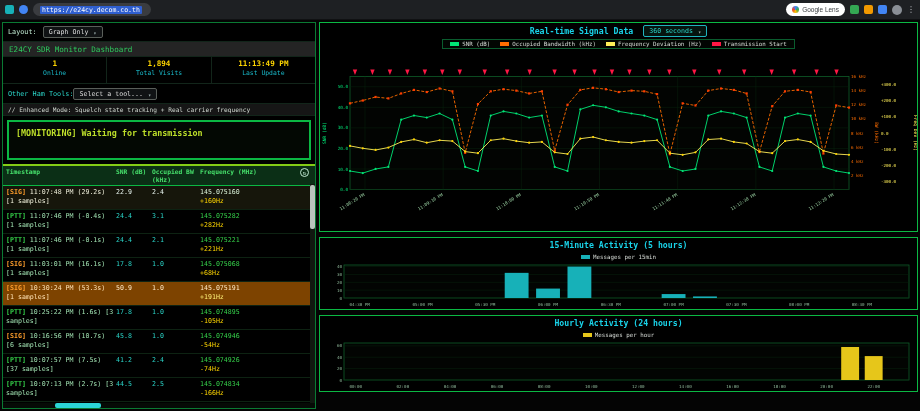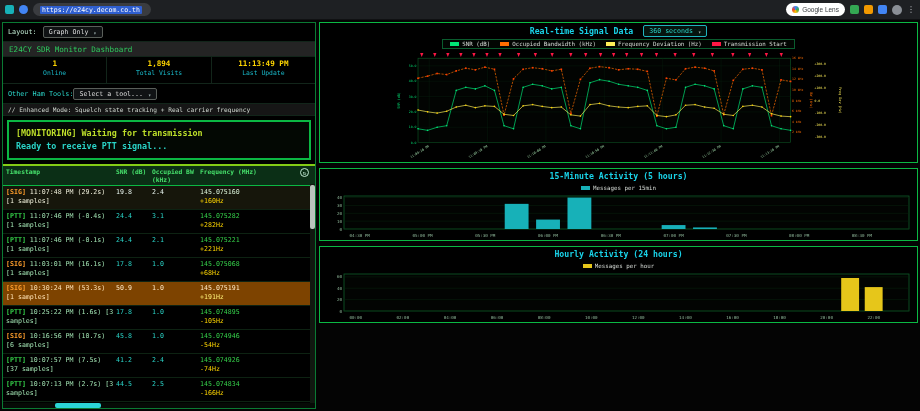--- a/index.html
+++ b/index.html
@@ -68,21 +68,21 @@
   .trow.selected .c.snr,.trow.selected .c.bw{color:#ffe9c4}
   .trow.selected .freq{color:#ffe9c4}
   .trow.selected .off{color:#fff176}
   .vscroll{position:absolute;right:0;top:18px;width:5px;bottom:0;background:#101810}
   .vthumb{position:absolute;top:1px;right:0;width:5px;height:44px;background:#b9c4bd;border-radius:2px}
   .hscroll{position:absolute;left:0;right:0;bottom:0;height:5px;background:#060a06}
   .hthumb{position:absolute;left:52px;bottom:0;width:46px;height:5px;background:#2bd6d6;border-radius:2px}
 
   
   .panel{border:1px solid #0bb843;background:#000;display:flex;flex-direction:column;overflow:hidden}
-  .panel1{height:141px}.panel2{height:73px}.panel3{height:77px}
+  .panel1{height:210px}.panel2{height:73px}.panel3{height:77px}
   .panel-header{position:relative;display:flex;align-items:center;justify-content:center;gap:10px;padding:2px 0;min-height:14px}
   .panel-title{color:#19d2e8;font-size:8.2px;font-weight:bold}
   .select.range{border-color:#1fb3bd;color:#2ad4c8;background:#06140f}
   .legend-row{display:flex;justify-content:center;padding:0 0 1px 0;min-height:10px}
   .legend-inner{display:inline-flex;align-items:center;gap:10px;border:1px solid #0a5c2e;padding:1px 7px;background:#020502}
   .legend-inner.noborder{border:none;background:none}
   .lg-item{display:inline-flex;align-items:center;gap:3px;color:#d8ddd8;font-size:5.8px;white-space:nowrap}
   .lg-box{display:inline-block;width:9px;height:4px;flex:0 0 auto}
   svg.chart{display:block;width:100%;flex:1}
 </style>
@@ -143,35 +143,34 @@
         <div class="select">
           <span>Select a tool...</span>
           <span class="caret">▾</span>
         </div>
       </div>
 
       <div class="mode-note">// Enhanced Mode: Squelch state tracking + Real carrier frequency</div>
 
       <div class="monitor-box">
         <div class="monitor-l1">[MONITORING] Waiting for transmission</div>
-        <div class="monitor-l2">Ready to receive PTT signal...</div>
       </div>
 
       <div class="sig-table">
         <div class="thead">
           <div class="th">Timestamp</div>
           <div class="th">SNR (dB)</div>
           <div class="th">Occupied BW (kHz)</div>
           <div class="th">Frequency (MHz)</div>
           <div class="table-refresh">↻</div>
         </div>
         <div class="tbody">
             <div class="trow current">
               <div class="c ts"><span class="tag sig">[SIG]</span> <span class="time">11:07:48 PM (29.2s) [1 samples]</span></div>
-              <div class="c snr">19.8</div>
+              <div class="c snr">22.9</div>
               <div class="c bw">2.4</div>
               <div class="c fr"><span class="freq">145.075160</span><br><span class="off">+160Hz</span></div>
             </div>
             <div class="trow">
               <div class="c ts"><span class="tag ptt">[PTT]</span> <span class="time">11:07:46 PM (-0.4s) [1 samples]</span></div>
               <div class="c snr">24.4</div>
               <div class="c bw">3.1</div>
               <div class="c fr"><span class="freq">145.075282</span><br><span class="off">+282Hz</span></div>
             </div>
             <div class="trow">

